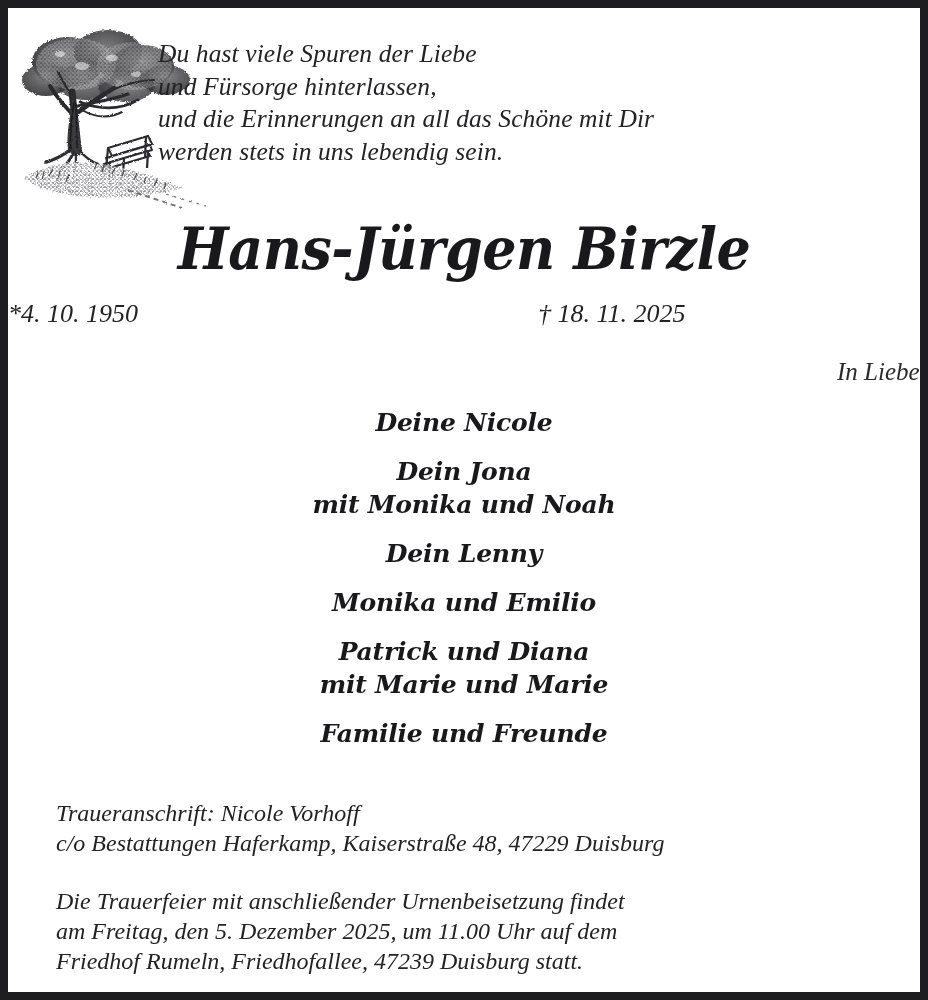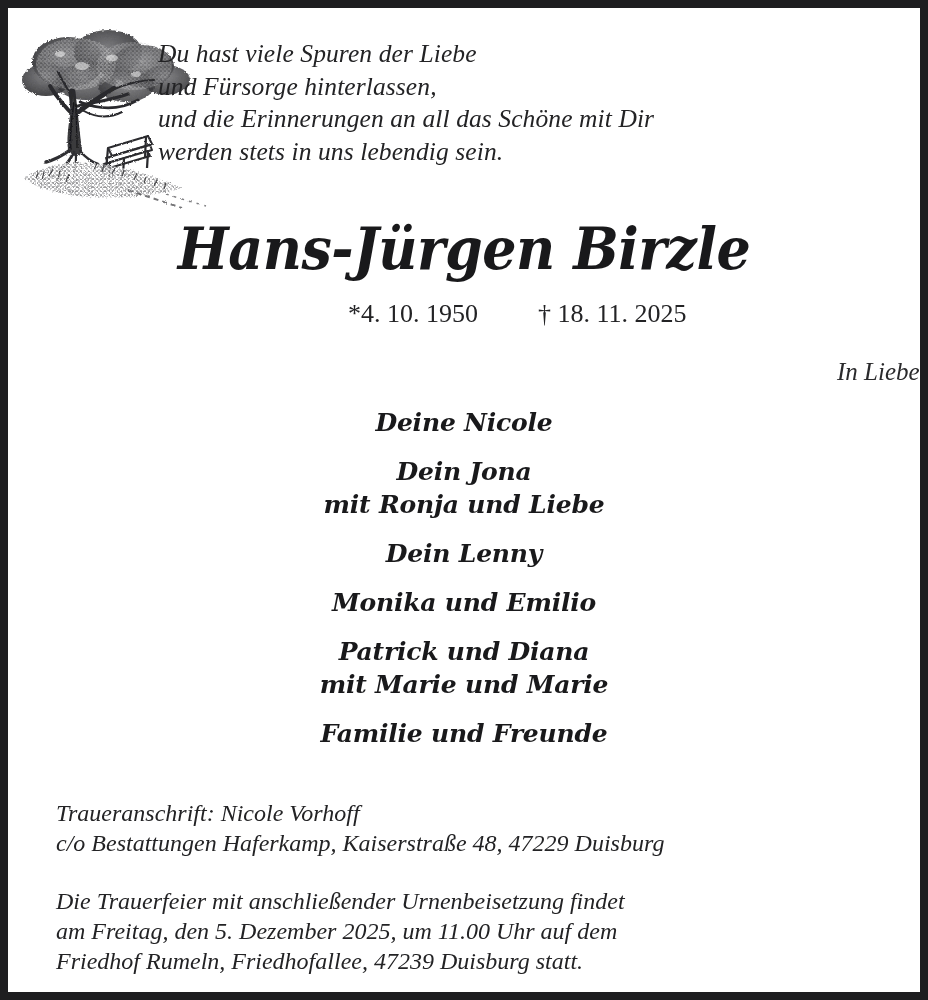--- a/index.html
+++ b/index.html
@@ -77,21 +77,22 @@
     transform: scaleX(0.93);
   }
 
   
   .dates {
     position: absolute;
     left: 0;
     top: 290px;
     width: 720px;
     display: flex;
-    justify-content: flex-end;
+    justify-content: space-between;
+    font-style: italic;
     font-size: 26px;
     line-height: 32px;
     color: #232325;
   }
   .dates .date-birth { width: 190px; text-align: left; }
   .dates .date-death { width: 190px; text-align: left; }
 
   
   .in-liebe {
     position: absolute;
@@ -267,21 +268,21 @@
     </div>
 
     <div class="in-liebe">In Liebe:</div>
 
     <div class="mourners">
       <div class="mourner-group">
         <span class="mourner-line">Deine Nicole</span>
       </div>
       <div class="mourner-group">
         <span class="mourner-line">Dein Jona</span>
-        <span class="mourner-line">mit Ronja und Liebe</span>
+        <span class="mourner-line">mit Monika und Noah</span>
       </div>
       <div class="mourner-group">
         <span class="mourner-line">Dein Lenny</span>
       </div>
       <div class="mourner-group">
         <span class="mourner-line">Monika und Emilio</span>
       </div>
       <div class="mourner-group">
         <span class="mourner-line">Patrick und Diana</span>
         <span class="mourner-line">mit Marie und Marie</span>

